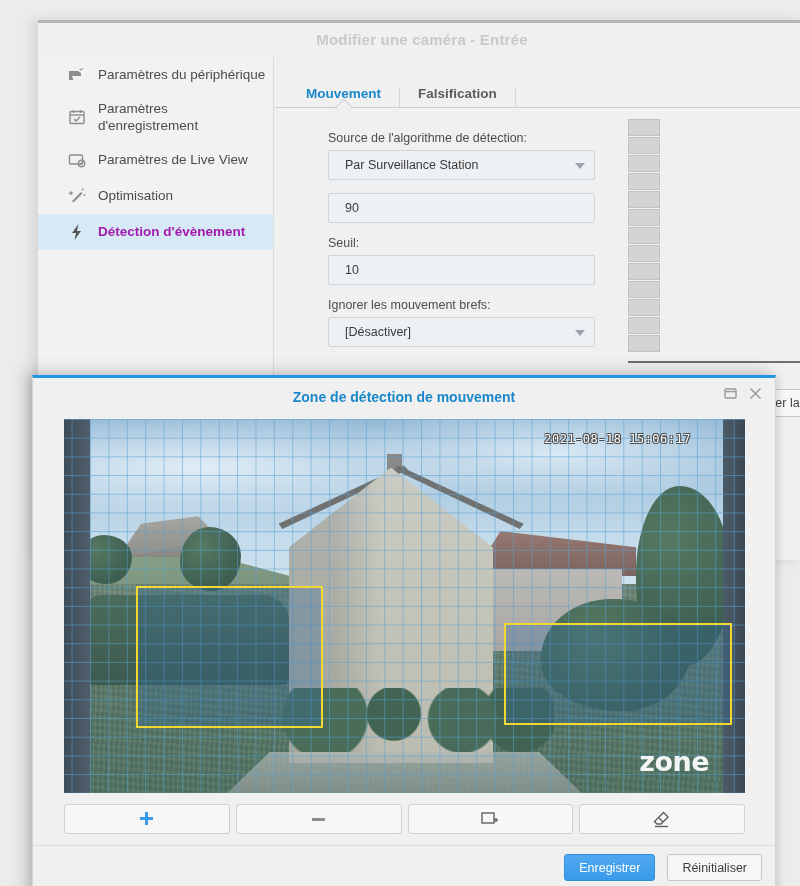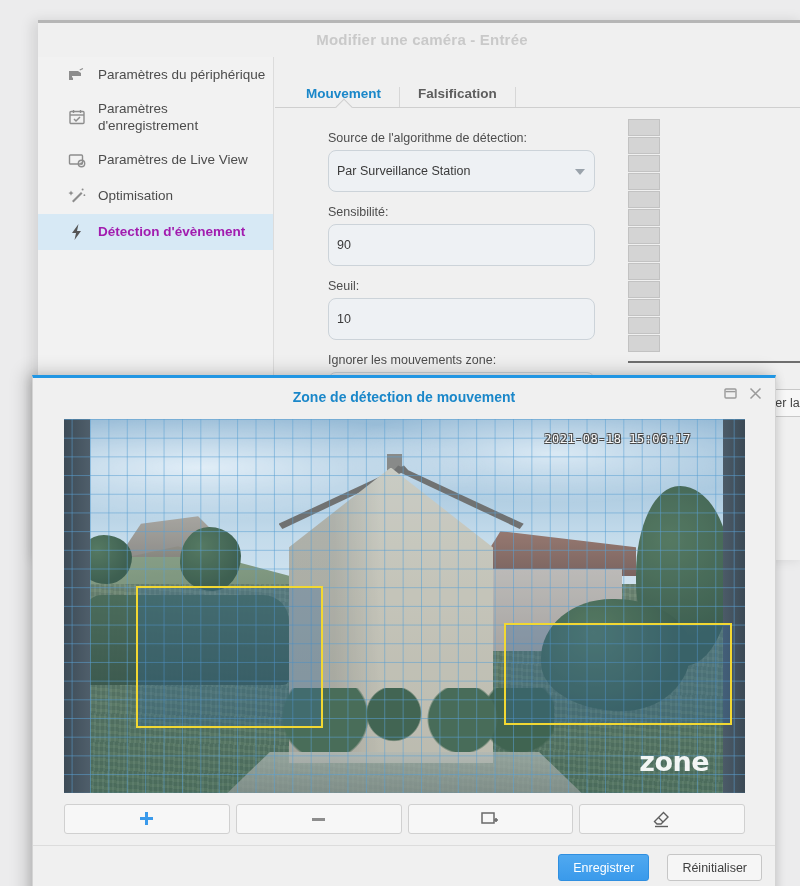--- a/index.html
+++ b/index.html
@@ -106,28 +106,28 @@
     position: absolute;
     left: 53px; top: 74px;
     width: 267px;
   }
   .fld-label {
     font-size: 12.5px; color: #4d4d4d;
     margin-bottom: 5px;
   }
   .fld {
     position: relative;
-    height: 42px;
+    height: 30px;
     background: #eef1f4;
     border: 1px solid #ccd3d9;
-    border-radius: 8px;
+    border-radius: 2px;
     margin-bottom: 13px;
     display: flex;
     align-items: center;
-    padding: 0 8px;
+    padding: 0 16px;
     font-size: 12.5px;
     color: #3a3a3a;
     cursor: text;
   }
   .fld.sel { cursor: default; }
   .caret {
     position: absolute;
     right: 9px; top: 50%;
     margin-top: -2px;
     width: 0; height: 0;
@@ -393,21 +393,21 @@
   
   #modal-footer-sep {
     position: absolute;
     left: 0; right: 0; top: 467px;
     border-top: 1px solid #dcdcdc;
   }
   #modal-footer {
     position: absolute;
     right: 13px; top: 476px;
     display: flex;
-    gap: 18px;
+    gap: 12px;
   }
   .btn {
     height: 27px;
     min-width: 86px;
     padding: 0 14px;
     border-radius: 3px;
     font-size: 12.5px;
     display: flex; align-items: center; justify-content: center;
     cursor: pointer;
     border: 1px solid #c6c6c6;
@@ -496,31 +496,30 @@
     </div>
 
     <div id="form">
 
       <div class="fld-label">Source de l'algorithme de détection:</div>
       <div class="fld sel">
         <span>Par Surveillance Station</span>
         <span class="caret"></span>
       </div>
 
-      <div class="fld-label">Sensibilité:</div>
       <div class="fld">
         <span>90</span>
       </div>
 
       <div class="fld-label">Seuil:</div>
       <div class="fld">
         <span>10</span>
       </div>
 
-      <div class="fld-label">Ignorer les mouvements zone:</div>
+      <div class="fld-label">Ignorer les mouvement brefs:</div>
       <div class="fld sel">
         <span>[Désactiver]</span>
         <span class="caret"></span>
       </div>
 
     </div>
 
     <div id="meter">
         <div class="seg"></div>
         <div class="seg"></div>

